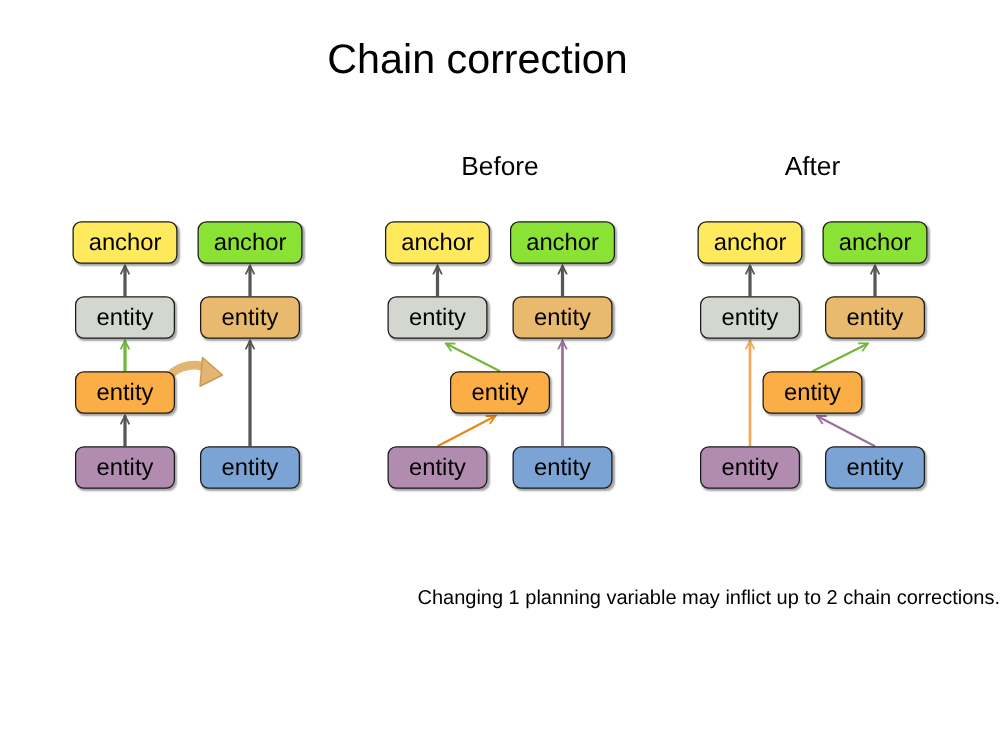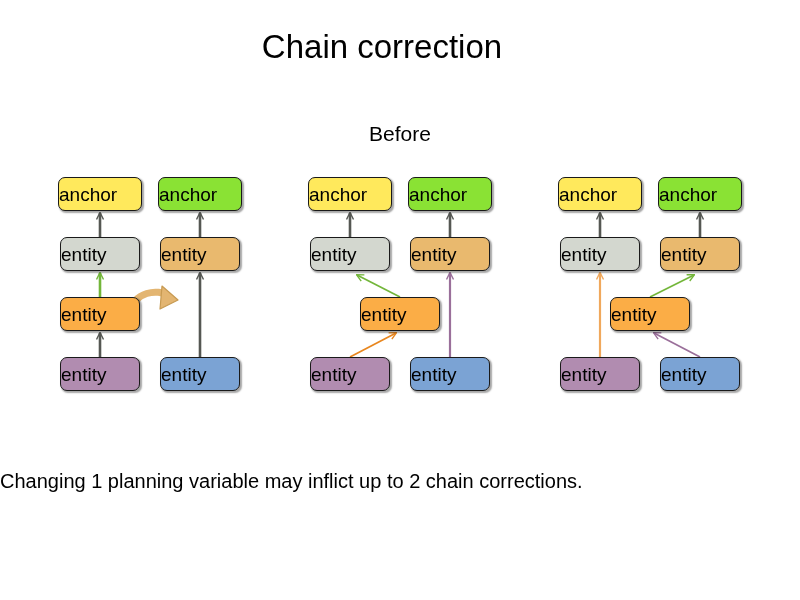--- a/index.html
+++ b/index.html
@@ -39,31 +39,31 @@
     width: 120px;
   }
   #label-before { left: 340px; top: 122px; }
   #label-after  { left: 590px; top: 122px; }
 
   #caption {
     position: absolute;
     left: 0;
     top: 470px;
     width: 800px;
-    text-align: left;
-    font-size: 20px;
+    text-align: right;
+    font-size: 16px;
     color: #000000;
   }
 
   
   .node {
     position: absolute;
     height: 34px;
     line-height: 33px;
-    text-align: left;
+    text-align: center;
     font-size: 19px;
     color: #000000;
     border: 1px solid #1a1a1a;
     border-radius: 7px;
     box-sizing: border-box;
     z-index: 5;
     box-shadow: 1.5px 1.5px 1.5px rgba(0,0,0,0.35);
   }
   .n-anchor-yellow { background: #ffe95c; }
   .n-anchor-green  { background: #8ae234; }
@@ -82,20 +82,21 @@
   }
 </style>
 </head>
 <body>
 
 <div id="slide">
 
   <div id="title">Chain correction</div>
 
   <div class="panel-label" id="label-before">Before</div>
+  <div class="panel-label" id="label-after">After</div>
 
   <svg class="arrows" viewBox="0 0 800 600">
     <defs>
       <marker id="ah-dark" markerWidth="9" markerHeight="9" refX="7.5" refY="4.5" orient="auto" markerUnits="userSpaceOnUse">
         <path d="M1,1 L8,4.5 L1,8" fill="none" stroke="#555753" stroke-width="1.4"></path>
       </marker>
       <marker id="ah-green" markerWidth="9" markerHeight="9" refX="7.5" refY="4.5" orient="auto" markerUnits="userSpaceOnUse">
         <path d="M1,1 L8,4.5 L1,8" fill="none" stroke="#73b63a" stroke-width="1.4"></path>
       </marker>
       <marker id="ah-orange" markerWidth="9" markerHeight="9" refX="7.5" refY="4.5" orient="auto" markerUnits="userSpaceOnUse">

